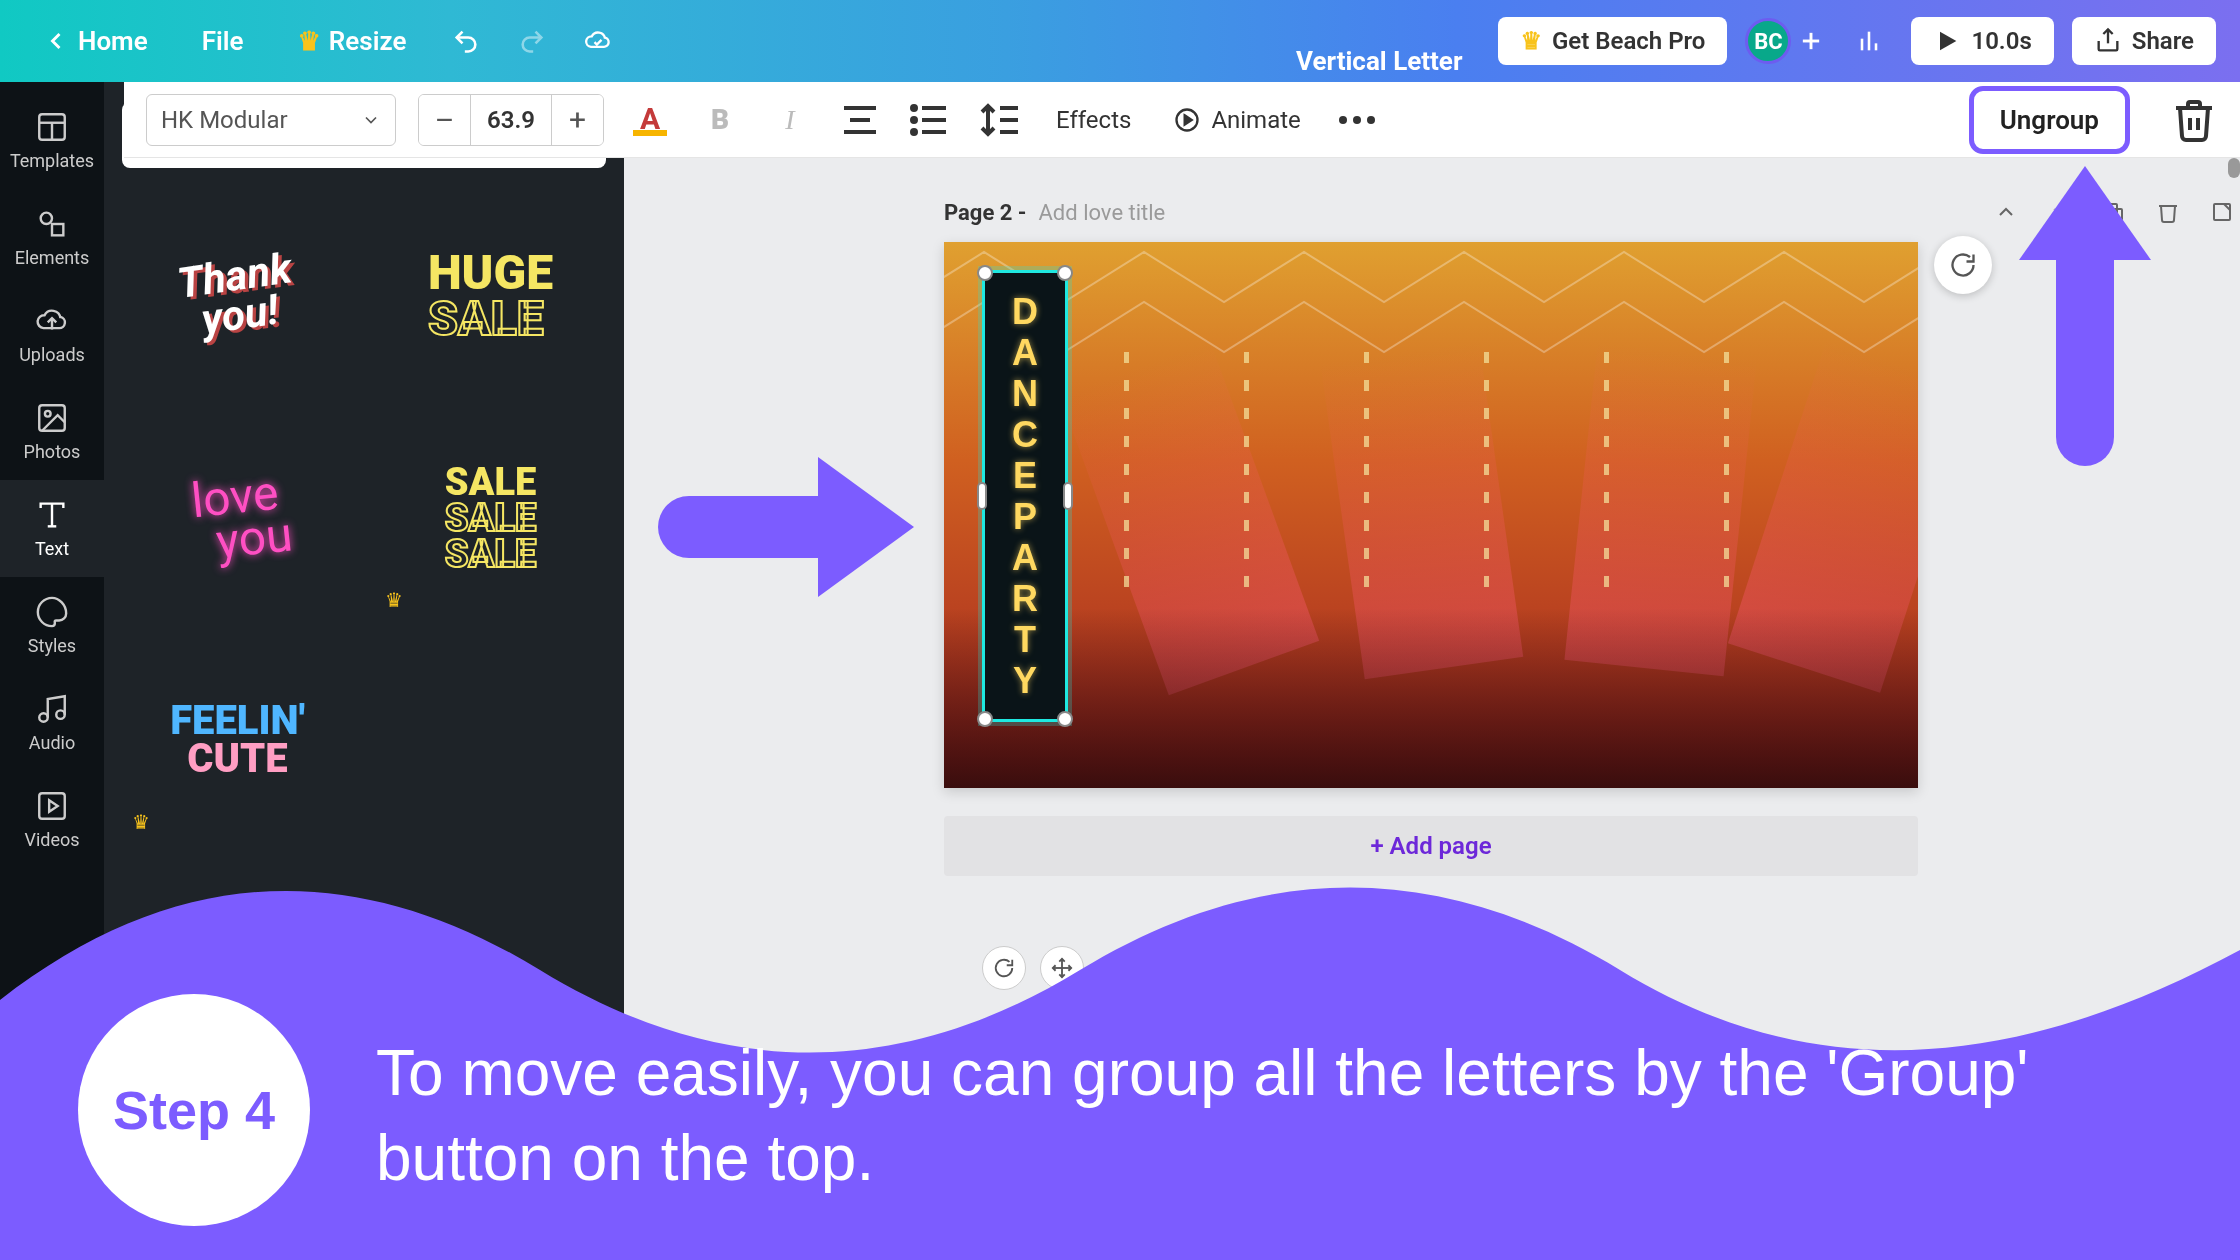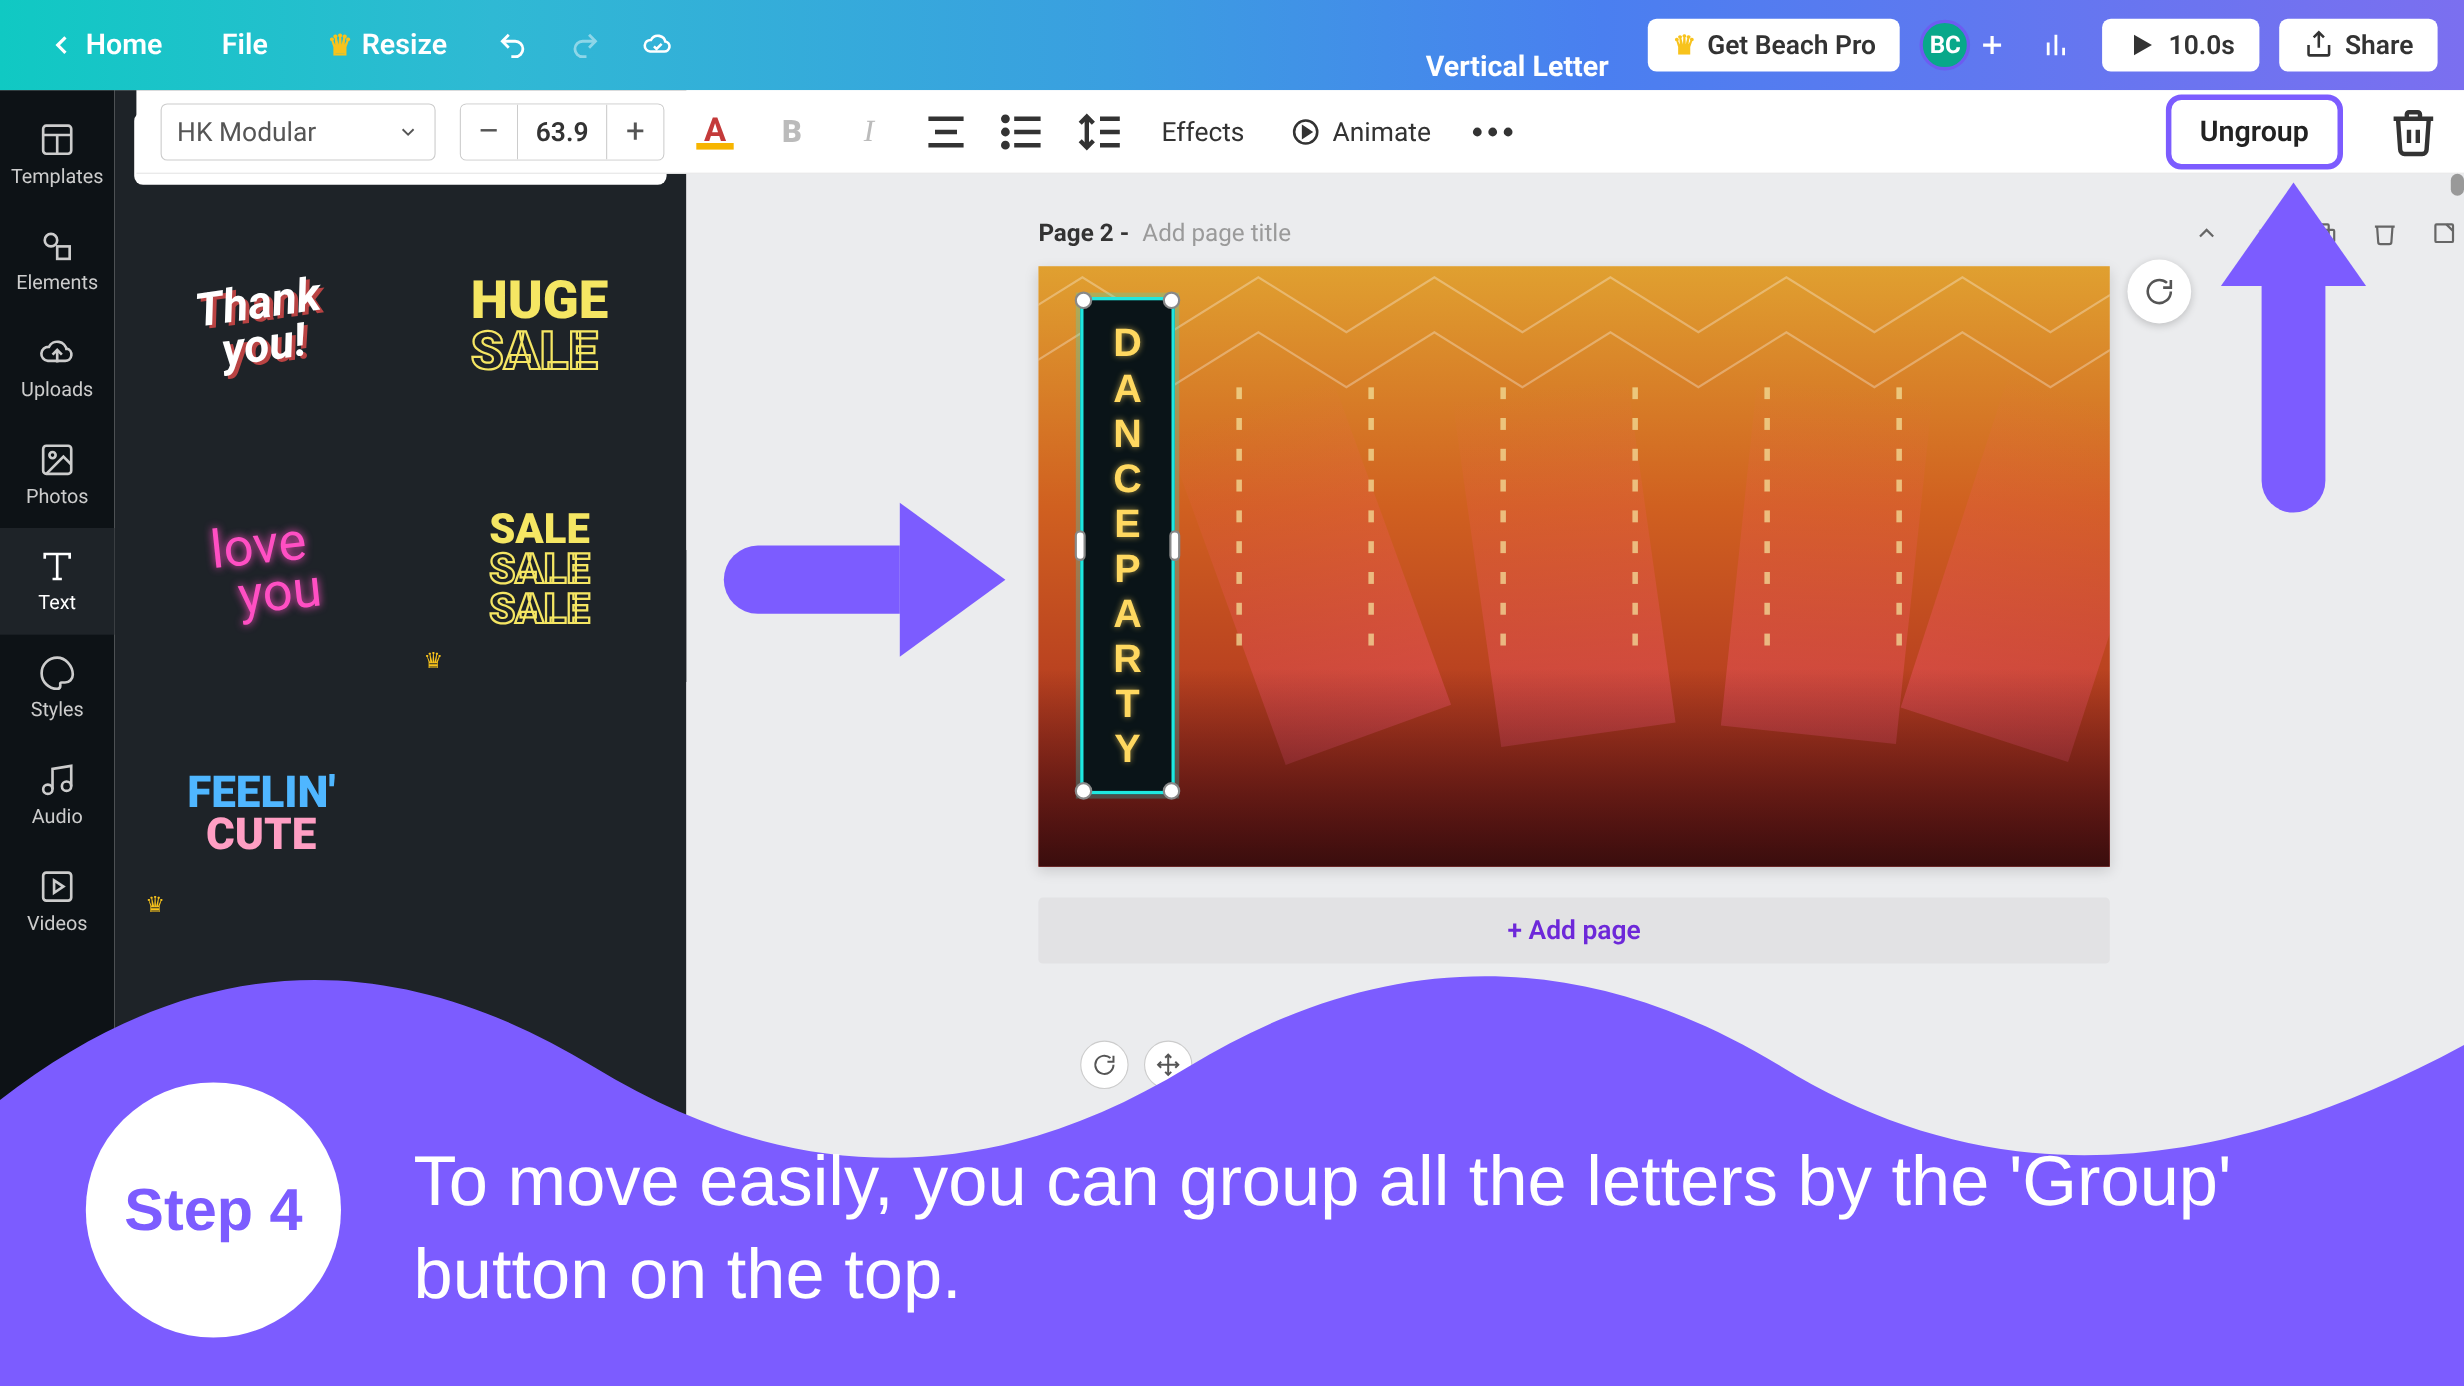--- a/index.html
+++ b/index.html
@@ -179,21 +179,21 @@
   }
   .arrow-up-anno .shaft { width:58px; flex:1; background:#7c5cff; border-radius:0 0 32px 32px; }
 
   
   .wave-overlay {
     position:absolute; left:0; right:0; bottom:0; height:400px;
     background:#7c5cff;
     clip-path: path('M0 140 C 180 0, 360 0, 540 110 C 720 220, 900 220, 1080 110 C 1260 0, 1440 0, 1620 110 C 1800 220, 2000 220, 2240 90 L 2240 400 L 0 400 Z');
   }
   .step-circle {
-    position:absolute; left:78px; bottom:44px;
+    position:absolute; left:78px; bottom:34px;
     width:232px; height:232px; border-radius:50%; background:#fff;
     display:flex; align-items:center; justify-content:center;
     font-size:54px; font-weight:700; color:#7c5cff;
     font-family: "Comic Sans MS", "Segoe UI", sans-serif;
   }
   .instruction-text {
     position:absolute; left:376px; right:60px; bottom:60px;
     color:#fff; font-size:64px; line-height:1.32; font-weight:500;
     font-family: "Comic Sans MS", "Segoe UI", sans-serif;
   }
@@ -472,21 +472,21 @@
         <path d="M19 6l-1 14a2 2 0 0 1-2 2H8a2 2 0 0 1-2-2L5 6"></path>
         <path d="M10 11v6M14 11v6"></path>
         <path d="M9 6V4a1 1 0 0 1 1-1h4a1 1 0 0 1 1 1v2"></path>
       </svg>
   </div>
 </div>
 
 <div class="canvas-area">
   <div class="page-header">
     <span class="page-label">Page 2 -</span>
-    <span class="title-input">Add page title</span>
+    <span class="title-input">Add love title</span>
     <div class="hdr-spacer"></div>
     <div class="hdr-icon">
         <svg viewBox="0 0 24 24" width="24" height="24" stroke="currentColor" fill="none" stroke-width="2">
           <polyline points="6 15 12 9 18 15"></polyline>
         </svg>
       </div>
     <div class="hdr-icon" style="opacity:.4">
         <svg viewBox="0 0 24 24" width="24" height="24" stroke="currentColor" fill="none" stroke-width="2">
           <polyline points="6 9 12 15 18 9"></polyline>
         </svg>

